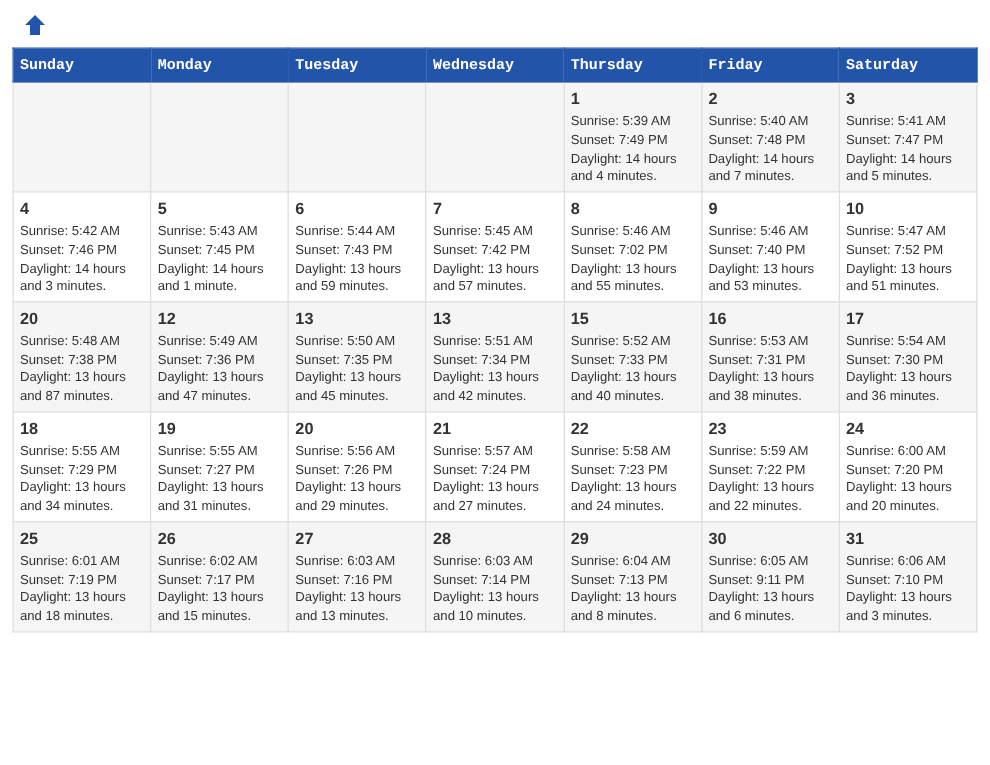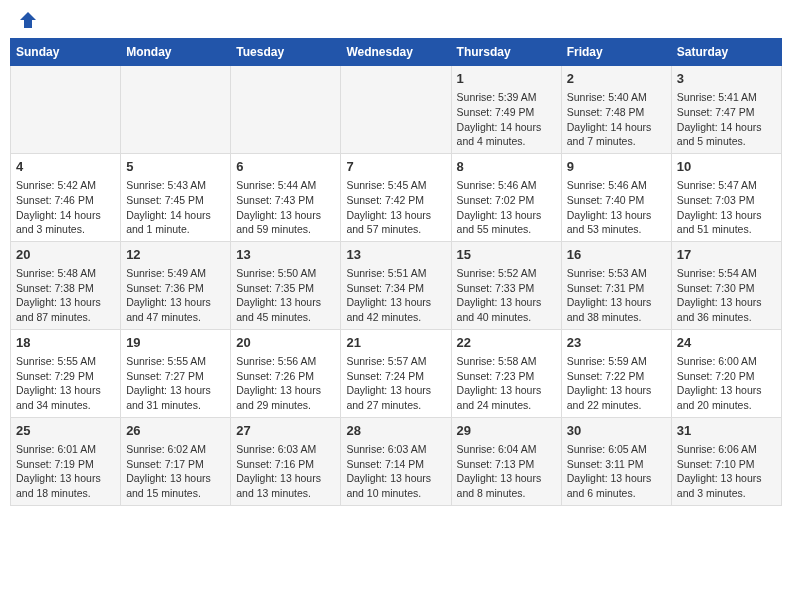--- a/index.html
+++ b/index.html
@@ -54,20 +54,21 @@
       border-collapse: collapse;
       font-size: 11px;
     }
     thead tr th {
       background-color: #2255aa;
       color: #fff;
       text-align: left;
       padding: 6px 5px;
       font-size: 12px;
       border: 1px solid #2255aa;
+      font-family: Liberation Mono, monospace;
     }
     tbody tr {
       vertical-align: top;
     }
     tbody tr:nth-child(odd) {
       background-color: #f5f5f5;
     }
     tbody tr:nth-child(even) {
       background-color: #ffffff;
     }
@@ -184,21 +185,21 @@
         <td>
           <span class="day-num">9</span>
           <div>Sunrise: 5:46 AM</div>
           <div>Sunset: 7:40 PM</div>
           <div>Daylight: 13 hours</div>
           <div>and 53 minutes.</div>
         </td>
         <td>
           <span class="day-num">10</span>
           <div>Sunrise: 5:47 AM</div>
-          <div>Sunset: 7:03 PM</div>
+          <div>Sunset: 7:52 PM</div>
           <div>Daylight: 13 hours</div>
           <div>and 51 minutes.</div>
         </td>
       </tr>
       <tr>
         <td>
           <span class="day-num">20</span>
           <div>Sunrise: 5:48 AM</div>
           <div>Sunset: 7:38 PM</div>
           <div>Daylight: 13 hours</div>
@@ -330,21 +331,21 @@
         <td>
           <span class="day-num">29</span>
           <div>Sunrise: 6:04 AM</div>
           <div>Sunset: 7:13 PM</div>
           <div>Daylight: 13 hours</div>
           <div>and 8 minutes.</div>
         </td>
         <td>
           <span class="day-num">30</span>
           <div>Sunrise: 6:05 AM</div>
-          <div>Sunset: 3:11 PM</div>
+          <div>Sunset: 9:11 PM</div>
           <div>Daylight: 13 hours</div>
           <div>and 6 minutes.</div>
         </td>
         <td>
           <span class="day-num">31</span>
           <div>Sunrise: 6:06 AM</div>
           <div>Sunset: 7:10 PM</div>
           <div>Daylight: 13 hours</div>
           <div>and 3 minutes.</div>
         </td>

